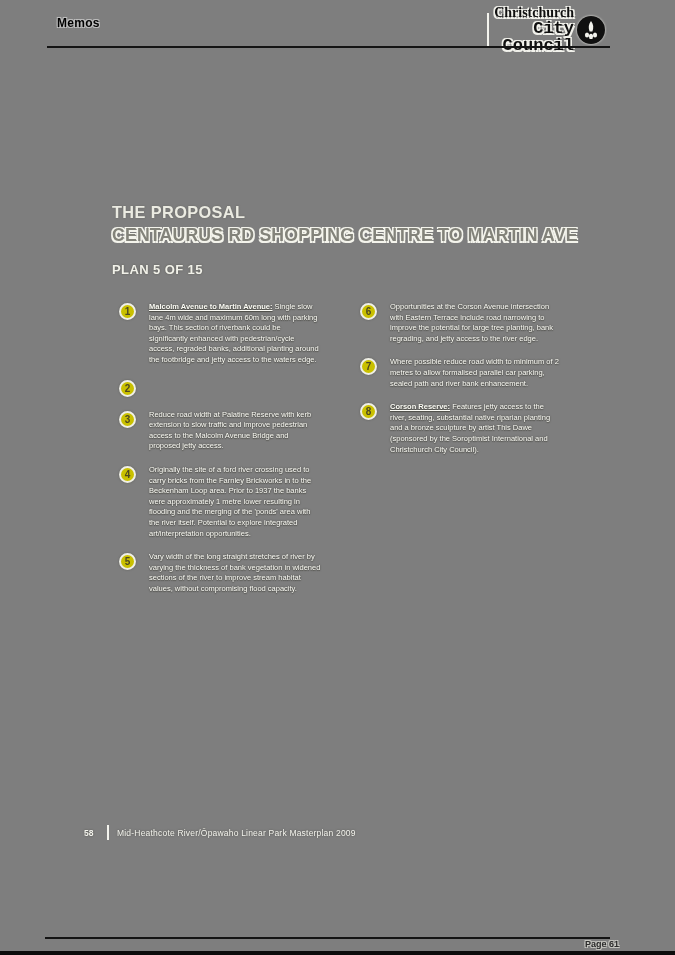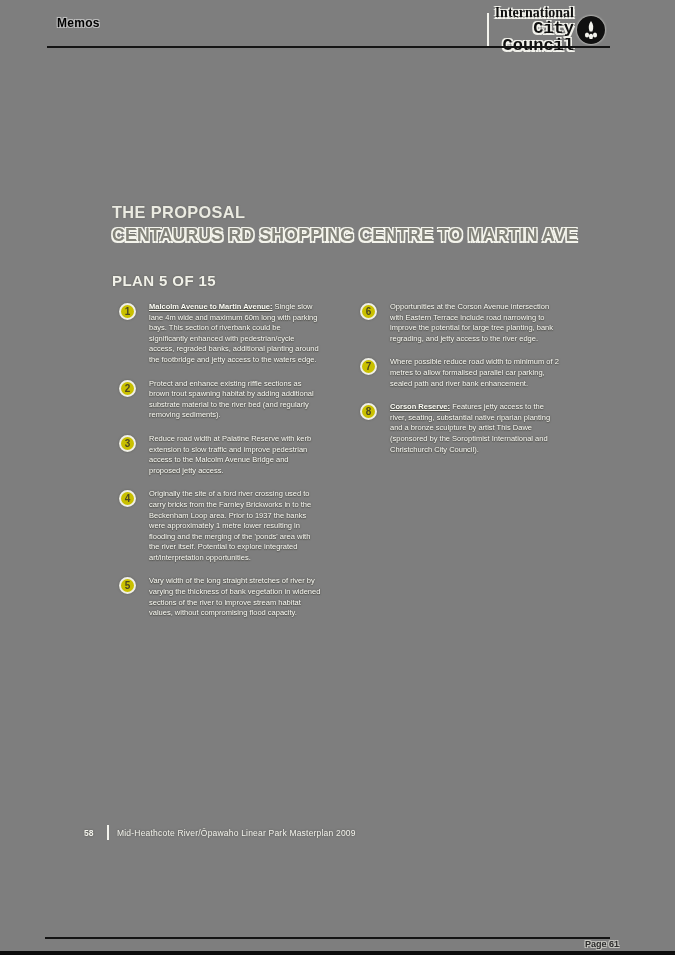--- a/index.html
+++ b/index.html
@@ -44,22 +44,22 @@
     text-shadow:0 0 2px rgba(90,90,80,.6);
     transform:scaleX(.96); transform-origin:left;
   }
   .title2 {
     position:absolute; left:112px; top:224px;
     font-size:19px; font-weight:bold; letter-spacing:.2px; color:#83837a;
     text-shadow:-1.5px -1.5px 0 #f4f4ec, 1.5px -1.5px 0 #f4f4ec, -1.5px 1.5px 0 #f4f4ec, 1.5px 1.5px 0 #f4f4ec;
     transform:scaleX(.93); transform-origin:left; white-space:nowrap;
   }
   .plan-label {
-    position:absolute; left:112px; top:272px;
-    font-size:15px; font-weight:bold; letter-spacing:.4px; color:#f1f1e9;
+    position:absolute; left:112px; top:262px;
+    font-size:13px; font-weight:bold; letter-spacing:.4px; color:#f1f1e9;
     text-shadow:0 0 2px rgba(70,70,60,.65);
   }
 
   
   .col { position:absolute; top:302px; }
   .col-left  { left:119px; width:202px; }
   .col-right { left:360px; width:206px; }
   .item { display:flex; align-items:flex-start; margin-bottom:13px; }
   .bullet {
     flex:0 0 auto; width:17px; height:17px; margin-top:1px;
@@ -106,21 +106,21 @@
 </head>
 <body>
 
 <div class="page">
 
   <span class="memos">Memos</span>
 
   <div class="logo-divider"></div>
   <div class="logo">
     <span class="logo-text">
-      <span class="l1">International</span>
+      <span class="l1">Christchurch</span>
       <span class="l2">City Council</span>
     </span>
     <svg class="logo-mark" viewBox="0 0 30 30">
       <circle cx="15" cy="15" r="14" fill="#101010"></circle>
       <path d="M15 6 C12.4 9 12.2 13 13.6 16.5 L16.4 16.5 C17.8 13 17.6 9 15 6 Z" fill="#f2f2ec"></path>
       <ellipse cx="11" cy="20" rx="2.1" ry="2.6" fill="#f2f2ec"></ellipse>
       <ellipse cx="15" cy="21.4" rx="2.1" ry="2.7" fill="#f2f2ec"></ellipse>
       <ellipse cx="19" cy="20" rx="2.1" ry="2.6" fill="#f2f2ec"></ellipse>
     </svg>
   </div>
@@ -130,21 +130,20 @@
   <div class="title2">CENTAURUS RD SHOPPING CENTRE TO MARTIN AVE</div>
   <div class="plan-label">PLAN 5 OF 15</div>
 
   <div class="col col-left">
     <div class="item">
       <div class="bullet">1</div>
       <div class="item-text"><span class="item-lead">Malcolm Avenue to Martin Avenue:</span> <span>Single slow lane 4m wide and maximum 60m long with parking bays. This section of riverbank could be significantly enhanced with pedestrian/cycle access, regraded banks, additional planting around the footbridge and jetty access to the waters edge.</span></div>
     </div>
     <div class="item">
       <div class="bullet">2</div>
-      <div class="item-text"><span>Protect and enhance existing riffle sections as brown trout spawning habitat by adding additional substrate material to the river bed (and regularly removing sediments).</span></div>
     </div>
     <div class="item">
       <div class="bullet">3</div>
       <div class="item-text"><span>Reduce road width at Palatine Reserve with kerb extension to slow traffic and improve pedestrian access to the Malcolm Avenue Bridge and proposed jetty access.</span></div>
     </div>
     <div class="item">
       <div class="bullet">4</div>
       <div class="item-text"><span>Originally the site of a ford river crossing used to carry bricks from the Farnley Brickworks in to the Beckenham Loop area. Prior to 1937 the banks were approximately 1 metre lower resulting in flooding and the merging of the 'ponds' area with the river itself. Potential to explore integrated art/interpretation opportunities.</span></div>
     </div>
     <div class="item">

